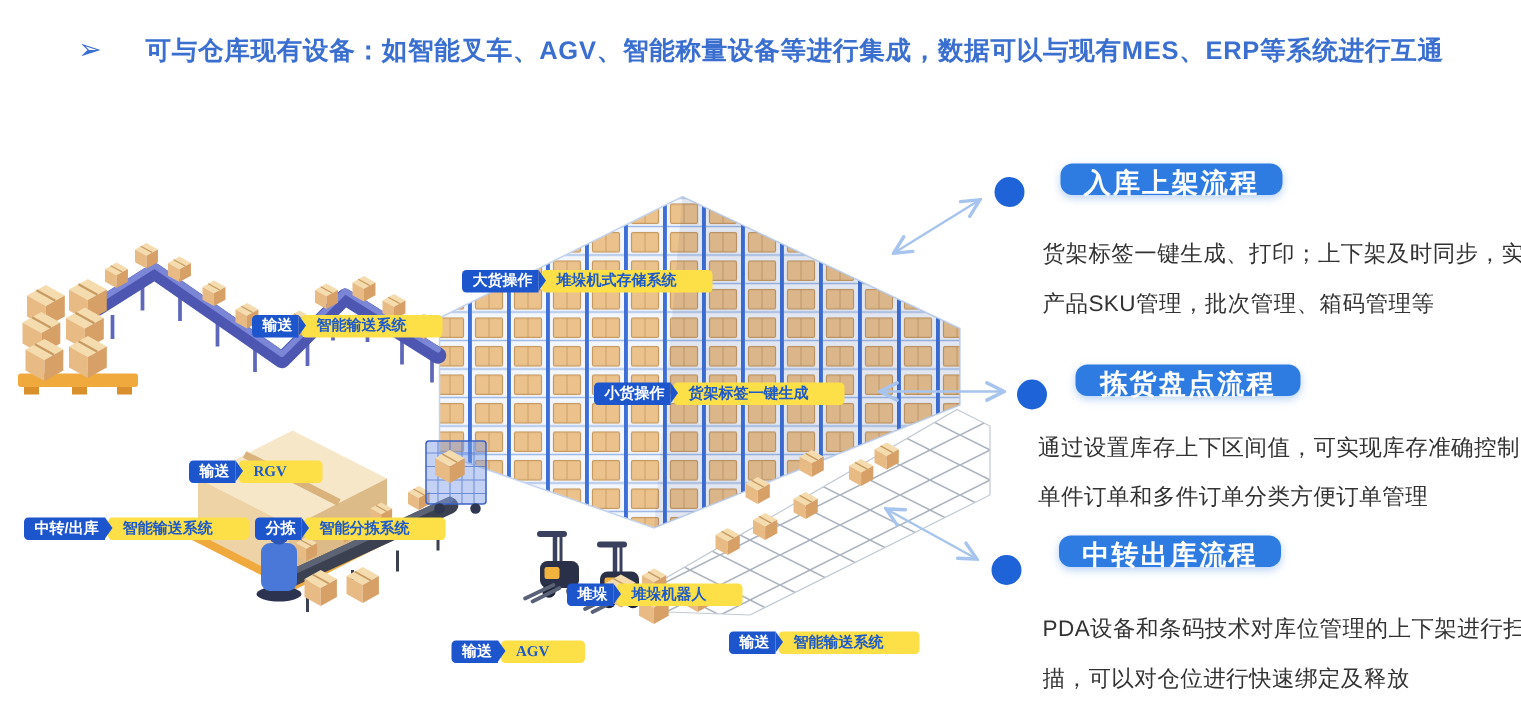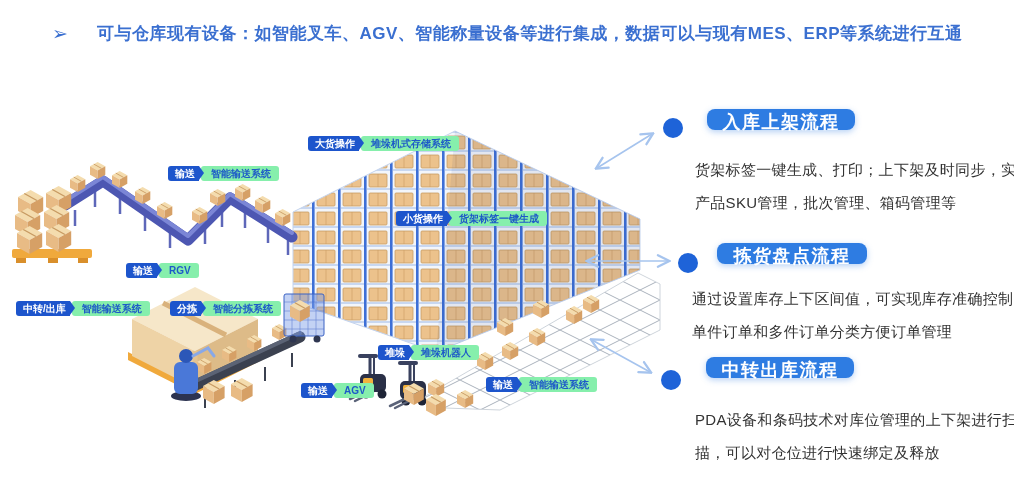--- a/index.html
+++ b/index.html
@@ -8,28 +8,28 @@
   #art{position:absolute;left:0;top:0;}
 
   
   .hdr{position:absolute;left:52px;top:22px;display:flex;align-items:flex-start;gap:9px;
        color:#3a6fd0;white-space:nowrap;}
   .hdr .bullet{font-size:19px;line-height:24px;font-weight:bold;}
   .hdr .txt{font-size:17px;line-height:24px;font-weight:bold;letter-spacing:0.5px;margin-left:20px;}
 
   
   .tag{position:absolute;display:flex;align-items:flex-end;height:15px;font-size:10px;
-       line-height:15px;white-space:nowrap;z-index:5;}
+       line-height:15px;white-space:nowrap;z-index:5;margin-top:44px;}
   .tag-dark{position:relative;background:#1d55cc;color:#ffffff;padding:0 4px 0 7px;
             border-radius:3px 0 0 3px;font-weight:bold;z-index:2;}
   .tag-dark::after{content:"";position:absolute;right:-5px;top:0;width:0;height:0;
             border-top:7.5px solid transparent;border-bottom:7.5px solid transparent;
             border-left:5px solid #1d55cc;}
-  .tag-light{background:#86efac;color:#1e5ac8;padding:0 8px 0 10px;border-radius:3px;
-            margin-left:2px;font-weight:600;}
+  .tag-light{background:#fde047;color:#1e5ac8;padding:0 24px 0 10px;border-radius:3px;
+            margin-left:2px;font-weight:600;font-family:Liberation Serif, serif;}
 
   
   .dot{position:absolute;width:20px;height:20px;border-radius:50%;background:#1e63d8;z-index:4;}
   .pbtn{position:absolute;height:21px;background:#2e7ce2;color:#fff;border:none;
         border-radius:8px;font-family:inherit;font-size:18px;font-weight:600;
         letter-spacing:1.5px;cursor:pointer;z-index:4;
         box-shadow:0 2px 6px rgba(46,124,226,0.35);}
   .pdesc{position:absolute;font-size:15px;line-height:33px;color:#333333;
          letter-spacing:0.3px;z-index:3;margin-left:48px;}
 </style>

